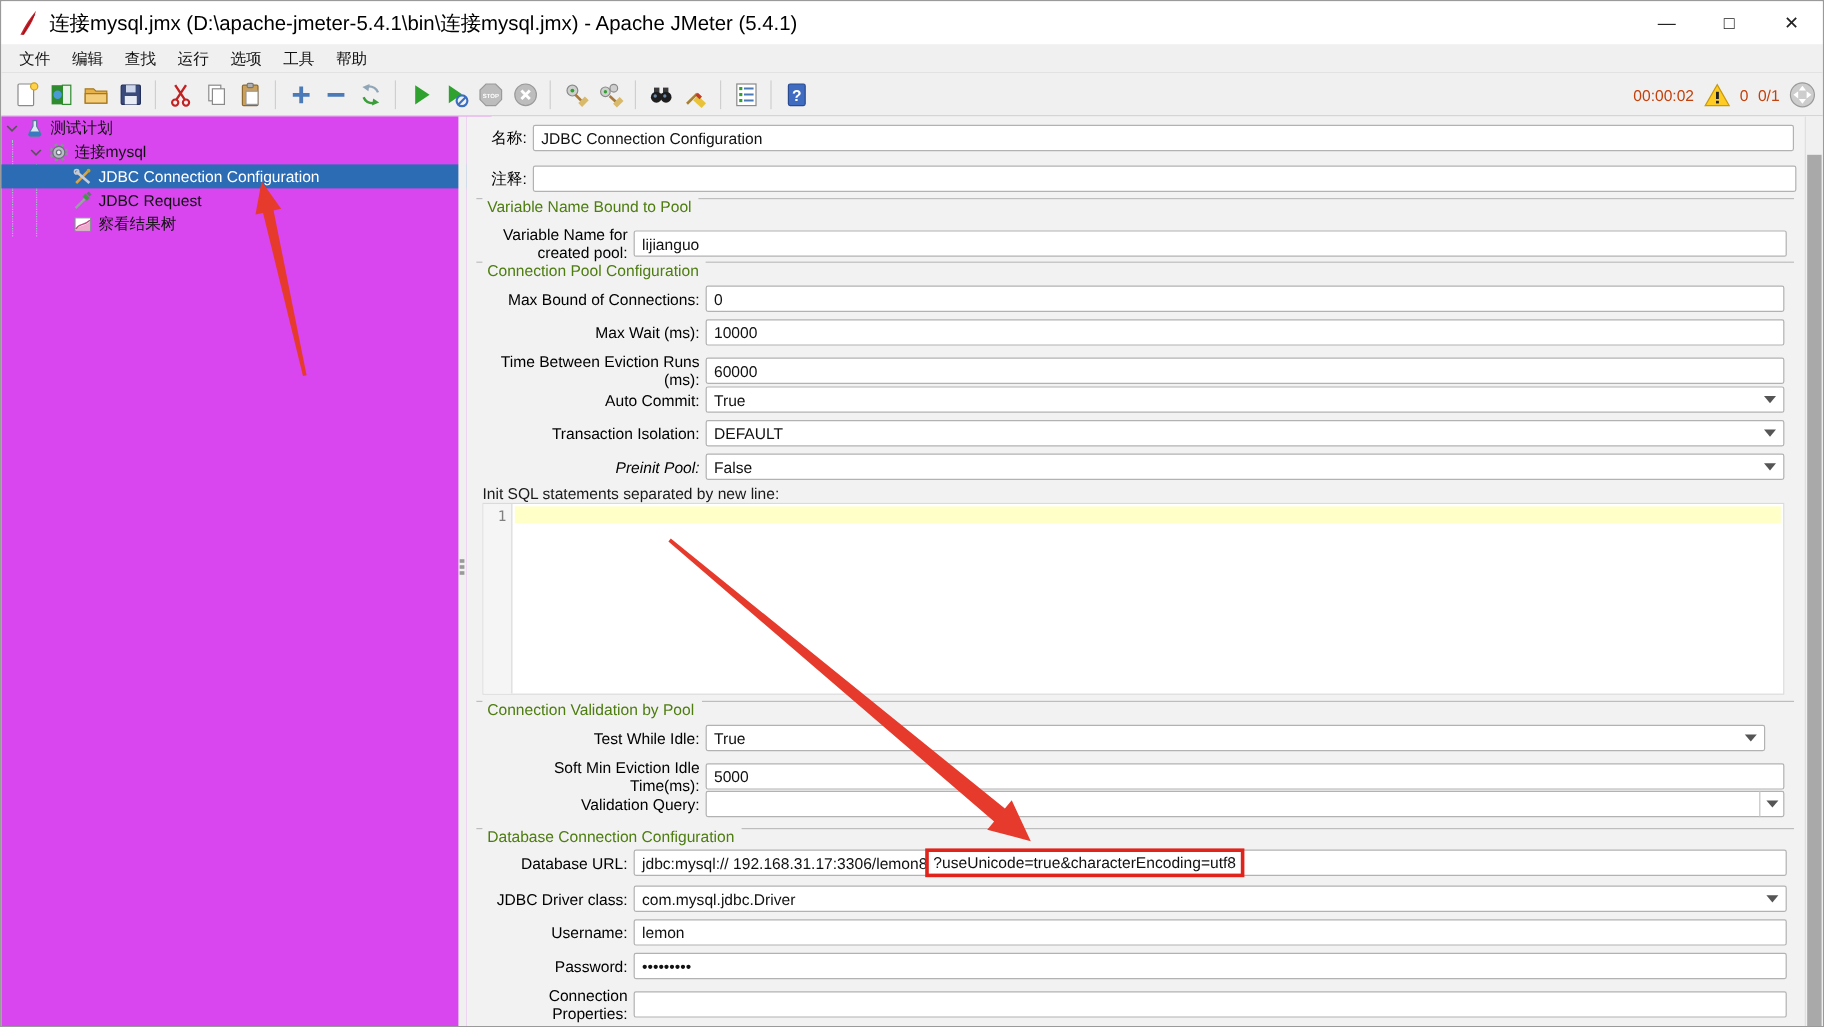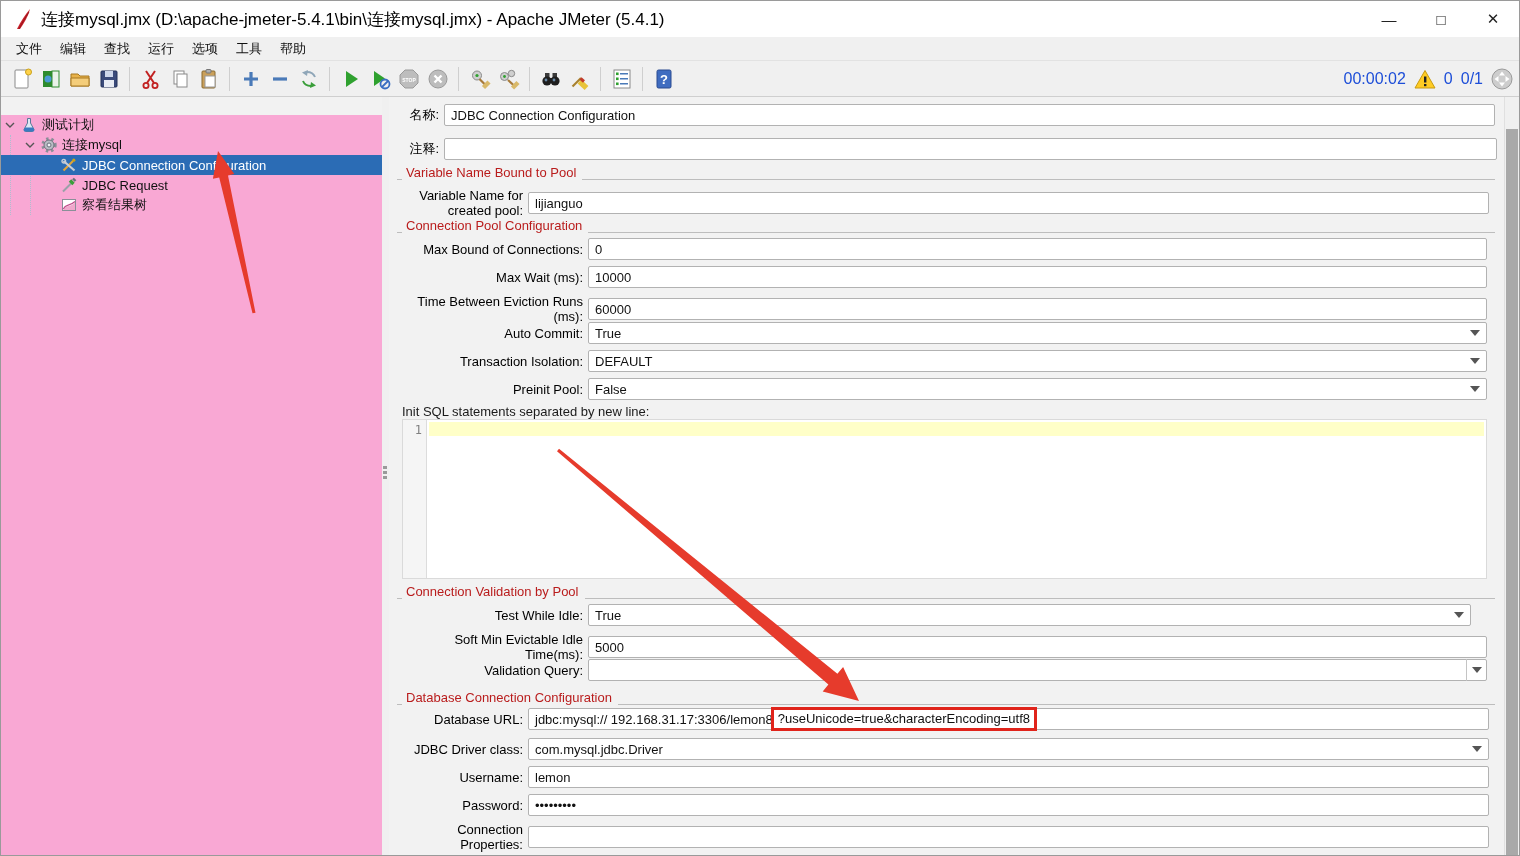--- a/index.html
+++ b/index.html
@@ -17,45 +17,45 @@
   
   .menubar { position:absolute; top:36px; left:0; right:0; height:24px; background:#f0f0f0; display:flex; align-items:center; padding-left:6px; border-bottom:1px solid #e2e2e2; }
   .menu-item { padding:2px 9px; color:#111; }
 
   
   .toolbar { position:absolute; top:60px; left:0; right:0; height:36px; background:#f0f0f0; border-bottom:1px solid #cfcfcf; display:flex; align-items:center; padding-left:6px; }
   .tbtn { width:29px; height:30px; display:flex; align-items:center; justify-content:center; border-radius:3px; }
   .tbtn svg { width:24px; height:24px; }
   .tsep { width:1px; height:24px; background:#cfcfcf; margin:0 6px; }
   .tb-status { position:absolute; right:6px; top:0; height:36px; display:flex; align-items:center; gap:8px; }
-  .tb-status .stxt { font-size:16px; color:#1d4ed8; }
+  .tb-status .stxt { font-size:13px; color:#c2410c; }
 
   
   .content { position:absolute; top:96px; left:0; right:0; bottom:0; }
-  .tree-panel { position:absolute; top:18px; left:0; width:409px; bottom:0; background:#f9a8d4; border-right:1px solid #d0d0d0; overflow:hidden; }
+  .tree-panel { position:absolute; top:0; left:0; width:409px; bottom:0; background:#d946ef; border-right:1px solid #d0d0d0; overflow:hidden; }
   .splitter { position:absolute; top:0; left:381px; width:7px; bottom:0; background:#f0f0f0; }
   .grip { position:absolute; top:367px; left:1px; width:5px; }
   .grip i { display:block; width:4px; height:3px; background:#9a9a9a; margin:2px 0; }
   .main-panel { position:absolute; top:0; left:388px; right:0; bottom:0; background:#f2f2f2; }
 
   
   .trow { position:relative; height:20px; display:flex; align-items:center; white-space:nowrap; }
   .trow .chev { width:10px; height:10px; margin-right:6px; flex:0 0 auto; }
   .trow .ticon { width:16px; height:16px; margin-right:5px; flex:0 0 auto; }
   .trow.sel { background:#2b6cb5; color:#ffffff; }
   .guide { position:absolute; width:0; border-left:1px dotted #aebed0; }
 
   
   .frow { position:absolute; left:13px; display:flex; align-items:center; }
   .frow .lbl { text-align:right; padding-right:5px; color:#000000; flex:0 0 auto; }
   .fld { flex:1 1 auto; height:22px; background:#fff; border:1px solid #b2b2b2; border-radius:2px; padding:0 6px; display:flex; align-items:center; overflow:visible; white-space:nowrap; }
   .fld .caret { margin-left:auto; width:0; height:0; border-left:5px solid transparent; border-right:5px solid transparent; border-top:6px solid #555; }
   .combo-btn { width:20px; align-self:stretch; display:flex; align-items:center; justify-content:center; border-left:1px solid #c4c4c4; margin:-1px -6px -1px auto; }
   .combo-btn b { width:0; height:0; border-left:5px solid transparent; border-right:5px solid transparent; border-top:6px solid #555; }
-  .gtitle { position:absolute; left:8px; right:24px; display:flex; align-items:flex-end; color:#b91c1c; }
+  .gtitle { position:absolute; left:8px; right:24px; display:flex; align-items:flex-start; color:#4d7c0f; }
   .gtitle::before { content:""; width:5px; height:1px; background:#bdbdbd; margin-right:4px; }
   .gtitle::after { content:""; flex:1; height:1px; background:#bdbdbd; margin-left:6px; }
   .ititle { position:absolute; left:13px; right:32px; text-align:left; color:#1a1a1a; }
   .editor { position:absolute; left:13px; right:32px; height:160px; background:#ffffff; border:1px solid #dadada; }
   .gutter { position:absolute; top:0; left:0; bottom:0; width:24px; background:#f5f5f5; border-right:1px solid #dcdcdc; font-family:"DejaVu Sans Mono", monospace; font-size:12px; color:#808080; text-align:right; padding:3px 4px 0 0; }
   .curline { position:absolute; top:2px; left:26px; right:2px; height:14px; background:#ffffc8; }
   .redbox { display:inline-block; border:3px solid #e0241b; padding:1px 4px 2px 4px; margin:-6px -2px; position:relative; z-index:6; }
 
   
   .vscroll { position:absolute; top:0; right:0; width:15px; bottom:0; background:#f0f0f0; border-left:1px solid #e0e0e0; }
@@ -379,21 +379,21 @@
           </div>
       </div>
       <div class="frow" style="top:253px; right:32px;">
         <span class="lbl" style="width:186px;">Transaction Isolation:</span>
         <div class="fld">
             <span>DEFAULT</span>
             <span class="caret"></span>
           </div>
       </div>
       <div class="frow" style="top:281px; right:32px;">
-        <span class="lbl" style="width:186px;">Preinit Pool:</span>
+        <span class="lbl" style="width:186px;font-style:italic;">Preinit Pool:</span>
         <div class="fld">
             <span>False</span>
             <span class="caret"></span>
           </div>
       </div>
 
       <div class="ititle" style="top:307px;">Init SQL statements separated by new line:</div>
       <div class="editor" style="top:322px;">
         <div class="gutter"><span>1</span></div>
         <div class="curline"><span></span></div>
@@ -403,21 +403,21 @@
           <span>Connection Validation by Pool</span>
         </div>
       <div class="frow" style="top:507px; right:48px;">
         <span class="lbl" style="width:186px;">Test While Idle:</span>
         <div class="fld">
             <span>True</span>
             <span class="caret"></span>
           </div>
       </div>
       <div class="frow" style="top:535px; right:32px;">
-        <span class="lbl" style="width:186px;">Soft Min Evictable Idle Time(ms):</span>
+        <span class="lbl" style="width:186px;">Soft Min Eviction Idle Time(ms):</span>
         <div class="fld">
             <span>5000</span>
           </div>
       </div>
       <div class="frow" style="top:562px; right:32px;">
         <span class="lbl" style="width:186px;">Validation Query:</span>
         <div class="fld">
             <span></span>
             <span class="combo-btn">
               <b></b>

